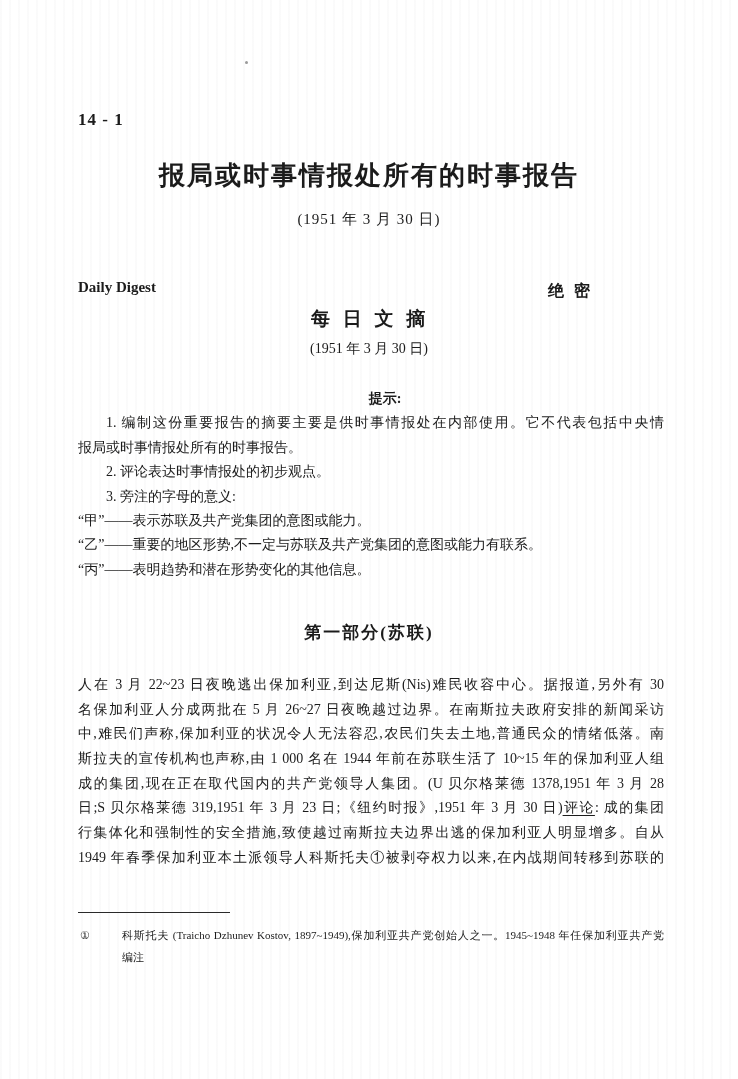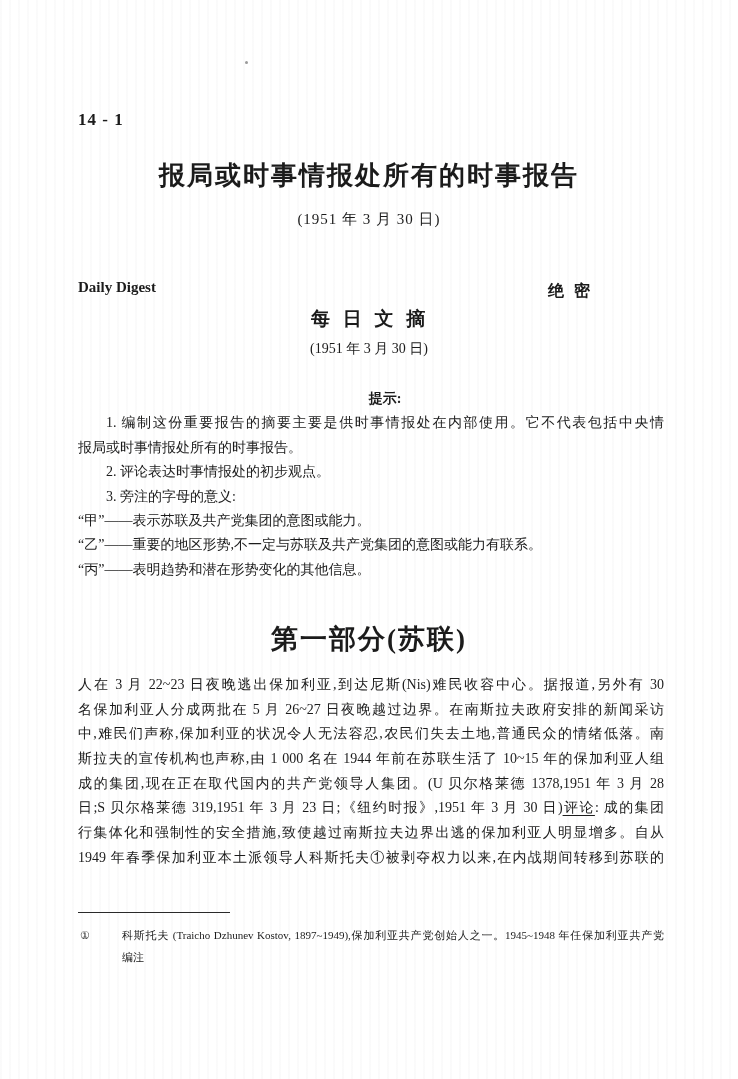--- a/index.html
+++ b/index.html
@@ -31,21 +31,21 @@
   #title{top:158px;font-size:26px;font-weight:700;letter-spacing:2px;}
   #title-date{top:210px;font-size:15px;letter-spacing:1px;}
   #daily-digest{left:78px;top:251px;font-size:15px;font-weight:700;margin-top:28px;}
   #classification{right:148px;top:281px;font-size:16px;font-weight:700;word-spacing:6px;margin-left:20px;}
   #doc-heading{top:306px;font-size:19px;font-weight:700;word-spacing:4px;letter-spacing:2px;}
   #doc-date{top:340px;font-size:14px;}
 
   #notes{left:78px;top:387px;width:586px;font-size:14px;}
   #notes .nline{height:24.4px;line-height:24.4px;overflow:hidden;}
 
-  #section-heading{top:621px;font-size:27px;font-weight:700;letter-spacing:2px;}
+  #section-heading{top:621px;font-size:17px;font-weight:700;letter-spacing:2px;}
 
   #body-block{left:78px;top:673px;width:586px;font-size:14px;}
   #body-block .bline{height:24.7px;line-height:24.7px;overflow:hidden;}
 
   .indent{text-indent:28px;}
   .just{text-align:justify;text-align-last:justify;}
   .u{text-decoration:underline;text-underline-offset:3px;text-decoration-thickness:1px;}
 
   #fn-rule{left:78px;top:912px;width:152px;height:0;border-top:1.5px solid #2a2a2a;}
   #footnote{left:78px;top:924px;width:586px;font-size:11px;}

